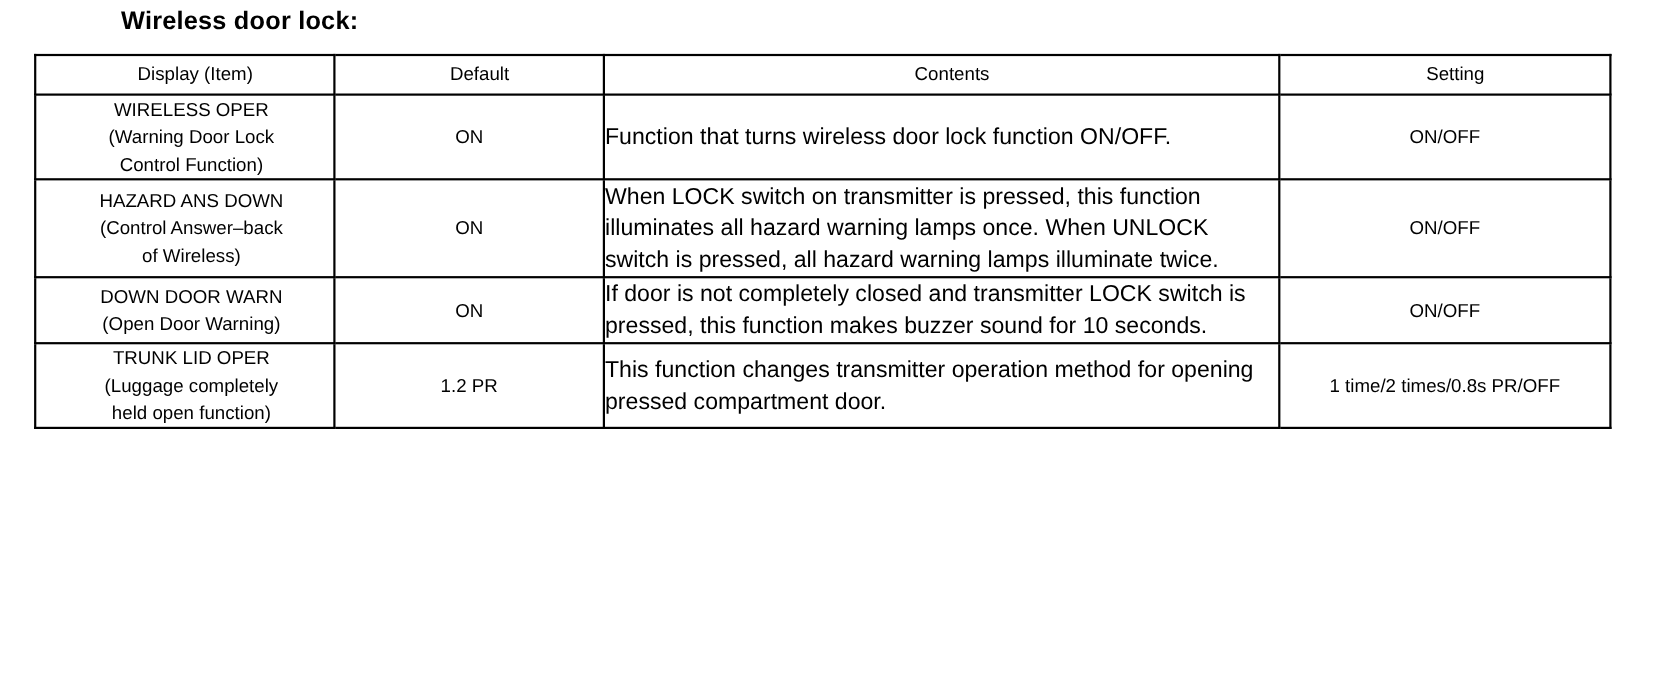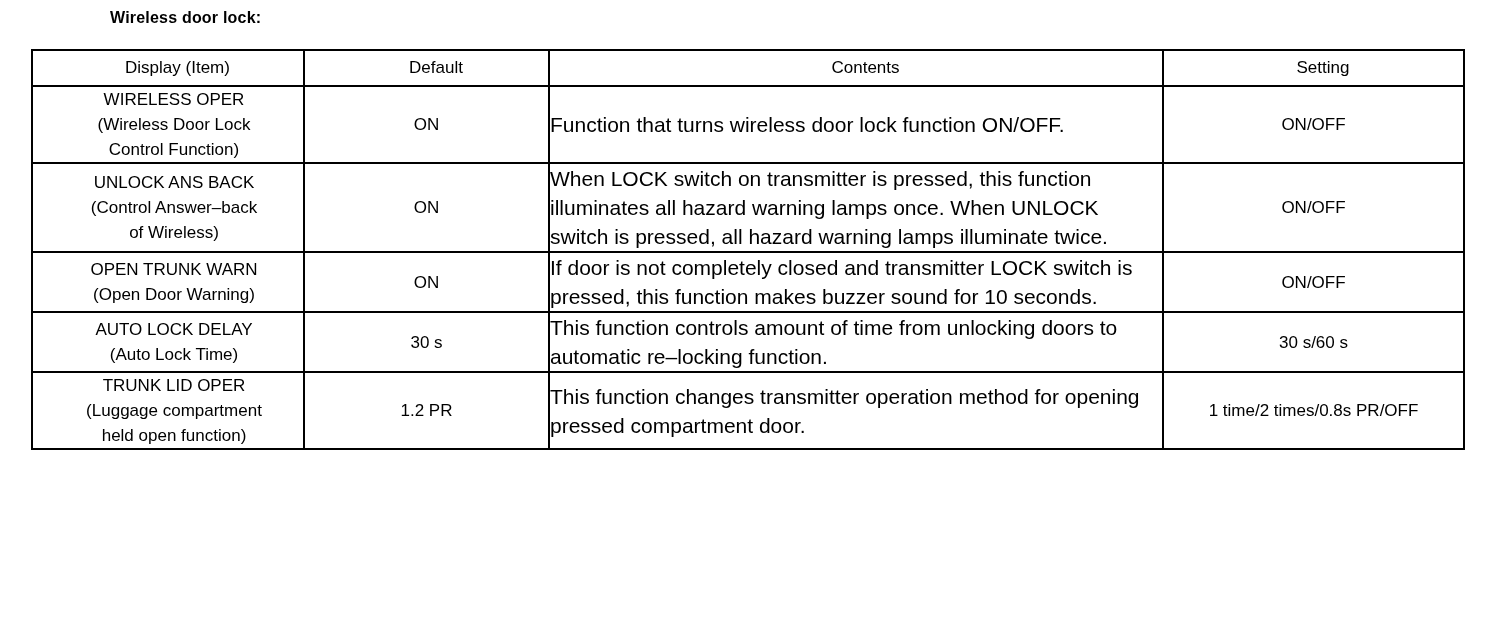--- a/index.html
+++ b/index.html
@@ -19,21 +19,21 @@
     position: relative;
     width: 1504px;
     height: 634px;
     box-sizing: border-box;
   }
 
   .section-title {
     position: absolute;
     left: 110px;
     top: 4px;
-    font-size: 16px;
+    font-size: 23px;
     font-weight: bold;
     letter-spacing: 0.2px;
     line-height: 28px;
     white-space: nowrap;
   }
 
   .spec-table {
     position: absolute;
     left: 31px;
     top: 49px;
@@ -106,72 +106,61 @@
         <td>Default</td>
         <td>Contents</td>
         <td>Setting</td>
       </tr>
     </thead>
     <tbody>
       <tr>
         <td class="cell-center">
           <span class="item-lines">
             <span>WIRELESS OPER</span>
-            <span>(Wireless Door Lock</span>
+            <span>(Warning Door Lock</span>
             <span>Control Function)</span>
           </span>
         </td>
         <td class="cell-center">ON</td>
         <td class="cell-contents">Function that turns wireless door lock function ON/OFF.</td>
         <td class="cell-center">ON/OFF</td>
       </tr>
 
       <tr>
         <td class="cell-center">
           <span class="item-lines">
-            <span>UNLOCK ANS BACK</span>
+            <span>HAZARD ANS DOWN</span>
             <span>(Control Answer–back</span>
             <span>of Wireless)</span>
           </span>
         </td>
         <td class="cell-center">ON</td>
         <td class="cell-contents">When LOCK switch on transmitter is pressed, this function illuminates all hazard warning lamps once. When UNLOCK switch is pressed, all hazard warning lamps illuminate twice.</td>
         <td class="cell-center">ON/OFF</td>
       </tr>
 
 
       <tr>
         <td class="cell-center">
           <span class="item-lines">
-            <span>OPEN TRUNK WARN</span>
+            <span>DOWN DOOR WARN</span>
             <span>(Open Door Warning)</span>
           </span>
         </td>
         <td class="cell-center">ON</td>
         <td class="cell-contents">If door is not completely closed and transmitter LOCK switch is pressed, this function makes buzzer sound for 10 seconds.</td>
         <td class="cell-center">ON/OFF</td>
       </tr>
 
-      <tr>
-        <td class="cell-center">
-          <span class="item-lines">
-            <span>AUTO LOCK DELAY</span>
-            <span>(Auto Lock Time)</span>
-          </span>
-        </td>
-        <td class="cell-center">30 s</td>
-        <td class="cell-contents">This function controls amount of time from unlocking doors to automatic re–locking function.</td>
-        <td class="cell-center">30 s/60 s</td>
-      </tr>
 
       <tr>
         <td class="cell-center">
           <span class="item-lines">
             <span>TRUNK LID OPER</span>
-            <span>(Luggage compartment</span>
+            <span>(Luggage completely</span>
             <span>held open function)</span>
           </span>
         </td>
         <td class="cell-center">1.2 PR</td>
         <td class="cell-contents">This function changes transmitter operation method for opening pressed compartment door.</td>
         <td class="cell-center">1 time/2 times/0.8s PR/OFF</td>
       </tr>
     </tbody>
   </table>
 

